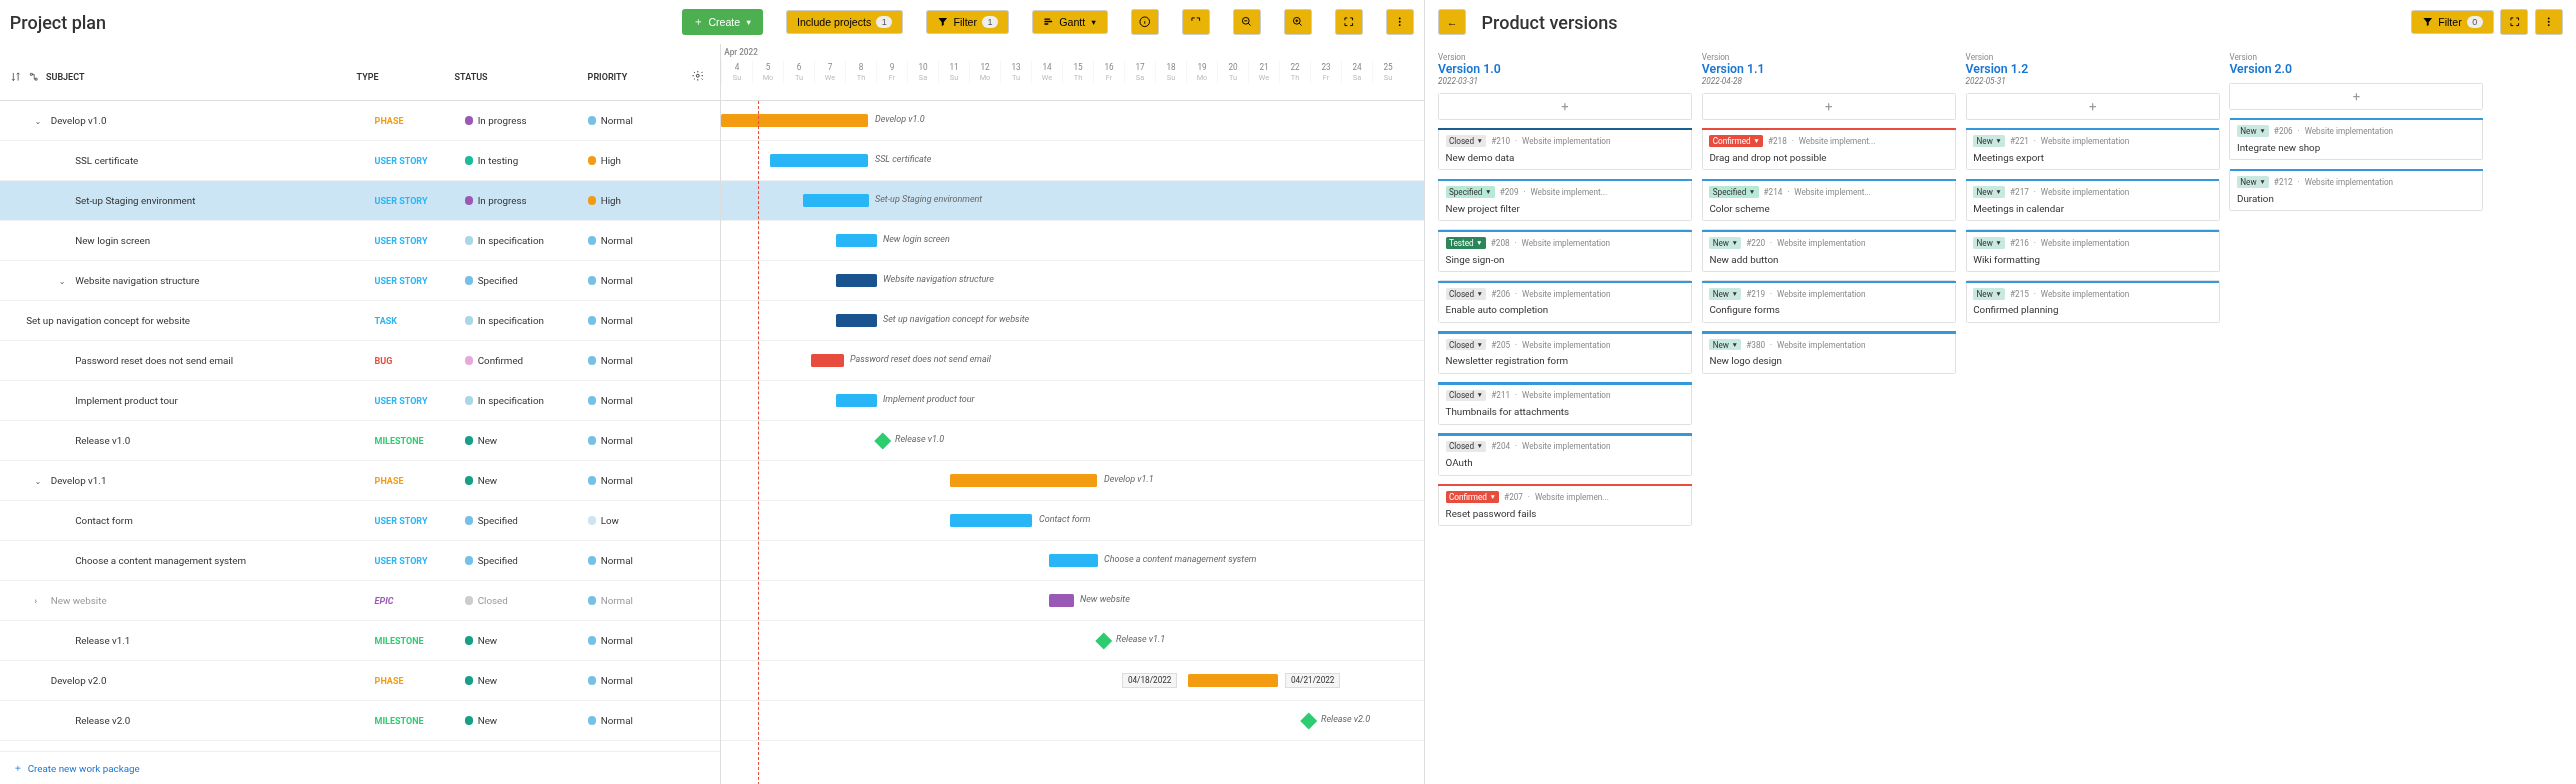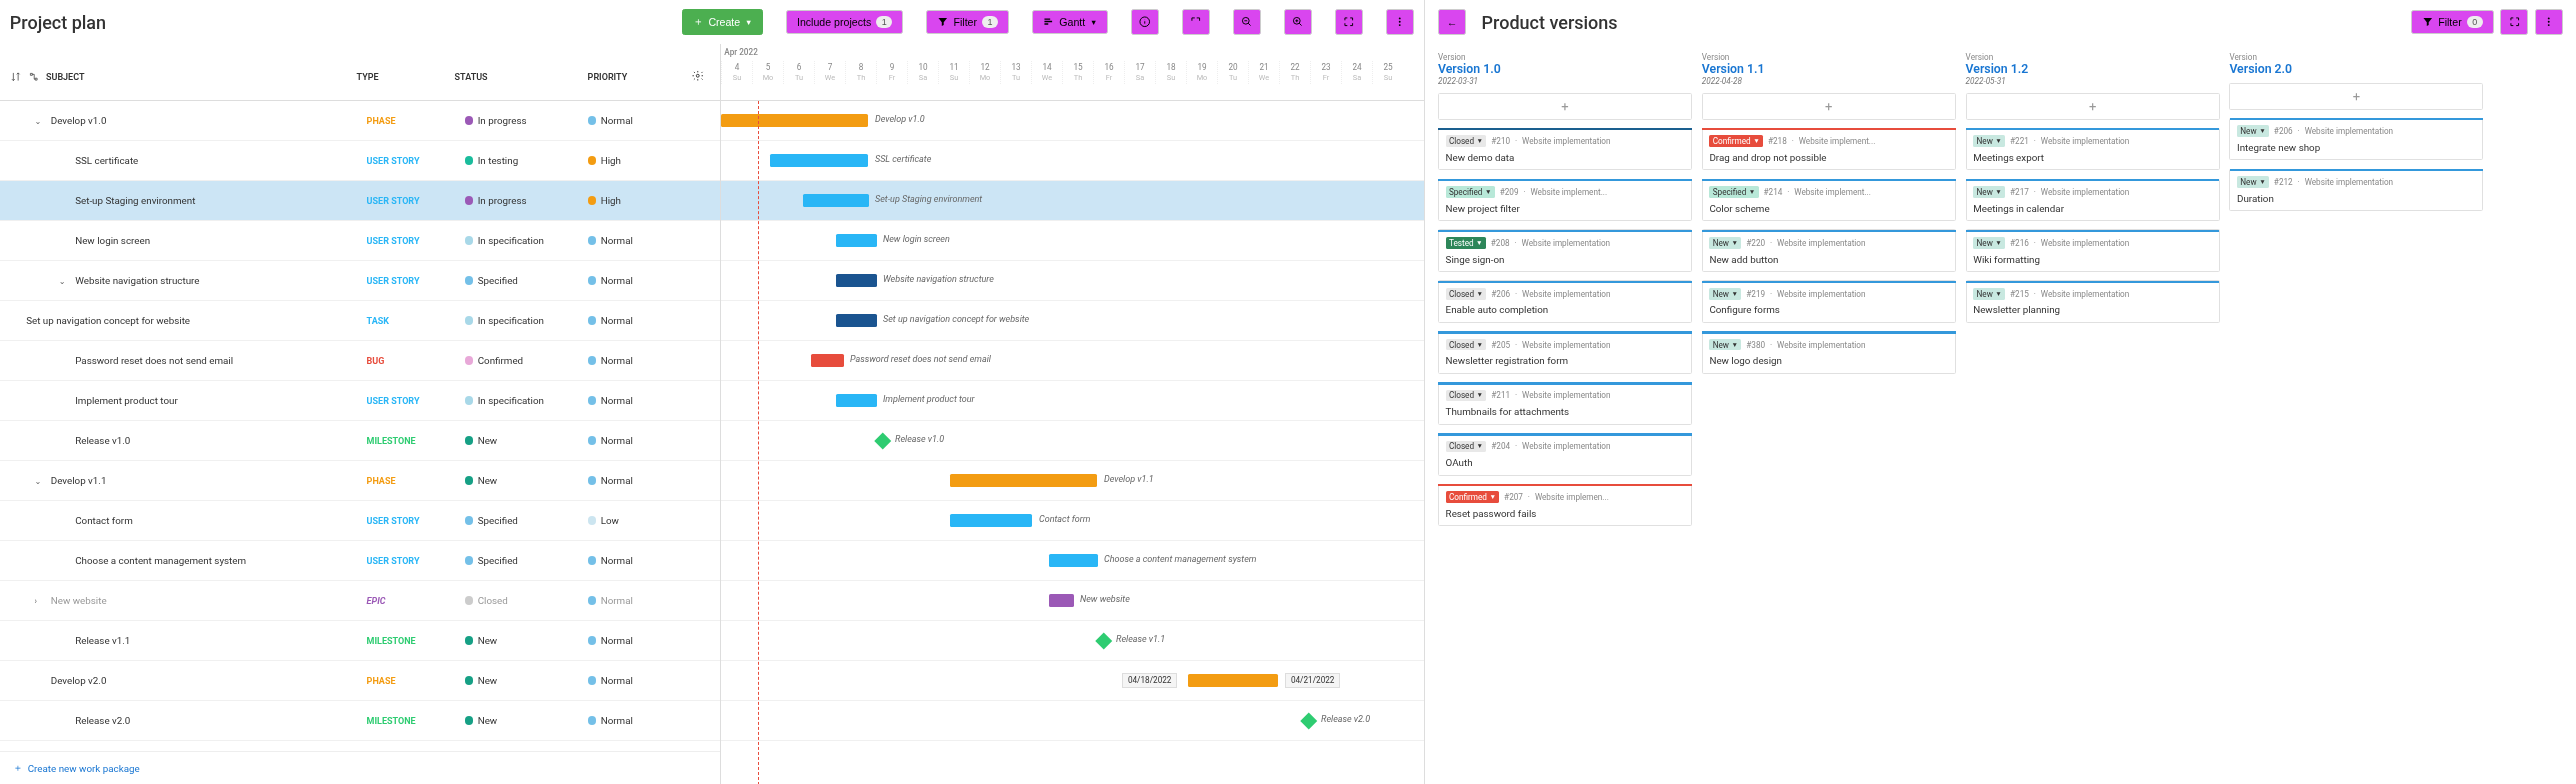--- a/index.html
+++ b/index.html
@@ -3,21 +3,21 @@
 <meta charset="utf-8">
 <style>
 * { margin: 0; padding: 0; box-sizing: border-box; }
 body { font-family: -apple-system, BlinkMacSystemFont, "Segoe UI", Roboto, sans-serif; font-size: 9.8px; color: #333; background: #fff; display: flex; height: 785px; width: 2576px; overflow: hidden; }
 .left-panel { width: 1425px; display: flex; flex-direction: column; border-right: 0.8px solid #ddd; }
 .right-panel { flex: 1; display: flex; flex-direction: column; padding: 0 13px; }
 
 
 .toolbar { display: flex; align-items: center; padding: 6.6px 9.8px; gap: 23px; height: 44px; }
 .title { font-size: 18px; font-weight: 500; flex: 1; }
-.btn { border: 0.8px solid #ccc; background: #d946ef; padding: 4.9px 9.8px; border-radius: 2.5px; display: inline-flex; align-items: center; gap: 4.9px; cursor: pointer; font-size: 10.6px; }
+.btn { border: 0.8px solid #ccc; background: #eab308; padding: 4.9px 9.8px; border-radius: 2.5px; display: inline-flex; align-items: center; gap: 4.9px; cursor: pointer; font-size: 10.6px; }
 .btn-green { background: #4caf50; color: #fff; border-color: #4caf50; }
 .btn-icon { width: 28px; height: 26px; justify-content: center; padding: 0; }
 .badge { background: #eee; border-radius: 8.2px; padding: 0.8px 5.7px; font-size: 9px; color: #555; }
 .caret { font-size: 7.4px; }
 svg.icon { width: 11.5px; height: 11.5px; }
 
 
 .split { display: flex; flex: 1; overflow: hidden; }
 .table-area { width: 721px; border-right: 0.8px solid #ddd; display: flex; flex-direction: column; overflow: hidden; }
 .gantt-area { flex: 1; display: flex; flex-direction: column; position: relative; overflow: hidden; }
@@ -30,21 +30,21 @@
 .col-priority { width: 98px; }
 .col-gear { width: 24.6px; text-align: center; }
 .tbody { flex: 1; overflow-y: auto; }
 .row { display: flex; align-items: center; padding: 0 9.8px; height: 40px; border-bottom: 0.8px solid #f0f0f0; }
 .row.selected { background: #cce5f5; }
 .row.dimmed { color: #999; }
 .subject-cell { flex: 1; display: flex; align-items: center; gap: 4.9px; }
 .indent-1 { padding-left: 24.6px; }
 .indent-2 { padding-left: 49px; }
 .chev { font-size: 8.2px; color: #666; width: 11.5px; display: inline-block; }
-.type-cell { width: 98px; font-weight: 700; font-size: 9px; }
+.type-cell { width: 90px; font-weight: 700; font-size: 9px; }
 .type-PHASE { color: #f39c12; }
 .type-USERSTORY { color: #29b6f6; }
 .type-TASK { color: #29b6f6; }
 .type-BUG { color: #e74c3c; }
 .type-MILESTONE { color: #2ecc71; }
 .type-EPIC { color: #9b59b6; font-style: italic; }
 .status-cell { width: 123px; display: flex; align-items: center; gap: 4.9px; }
 .priority-cell { width: 98px; display: flex; align-items: center; gap: 4.9px; }
 .dot { width: 8.2px; height: 8.2px; border-radius: 50%; display: inline-block; }
 .create-link { padding: 9.8px 13px; color: #1976d2; cursor: pointer; display: flex; align-items: center; gap: 4.9px; border-top: 0.8px solid #eee; }
@@ -647,21 +647,21 @@
       <div class="card-title">Wiki formatting</div>
     </div>
         <div class="card">
       <div class="card-strip" style="background:#3498db"></div>
       <div class="card-meta">
         <span class="status-tag" style="background:#c8e8e0;color:#333">New <span style="font-size:6.6px">▼</span></span>
         <span>#215</span>
         <span>·</span>
         <span style="overflow:hidden;text-overflow:ellipsis">Website implementation</span>
       </div>
-      <div class="card-title">Newsletter planning</div>
+      <div class="card-title">Confirmed planning</div>
     </div>
       </div>
       <div class="board-col">
     <div class="col-header">
       <div class="ver-label">Version</div>
       <div class="ver-name">Version 2.0</div>
       <div class="ver-date"></div>
     </div>
     <div class="add-card">+</div>
     <div class="card">

